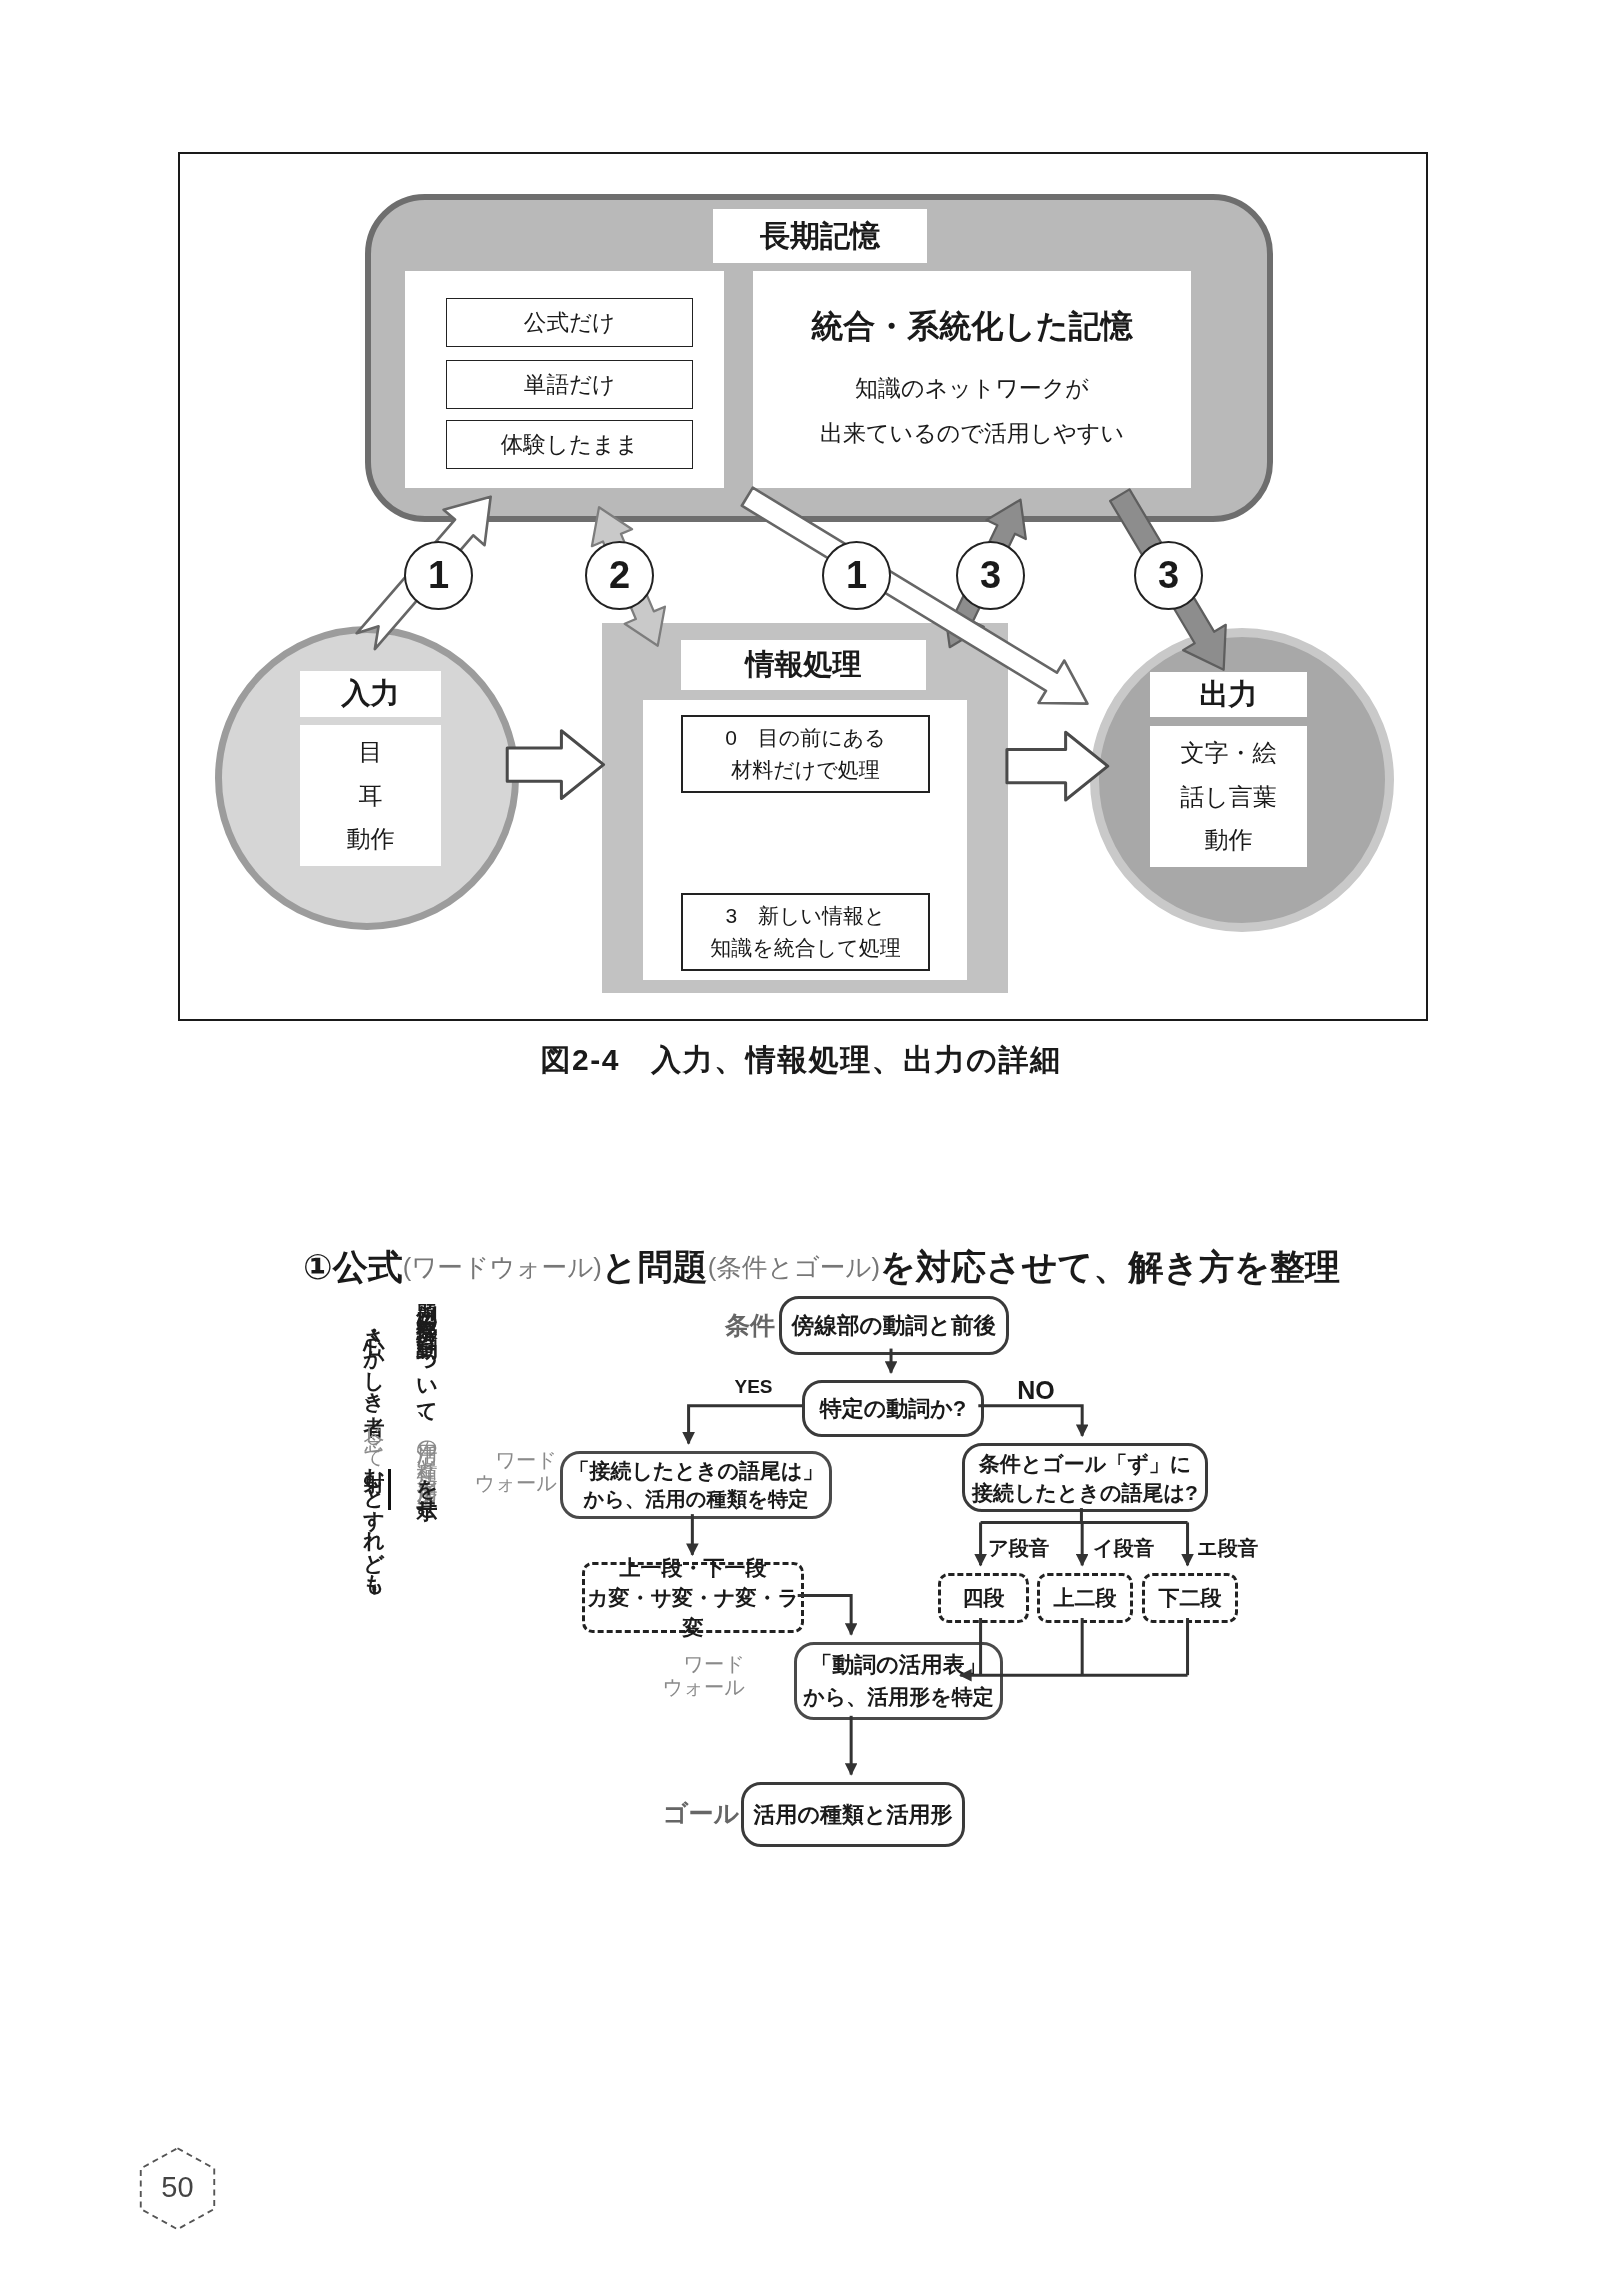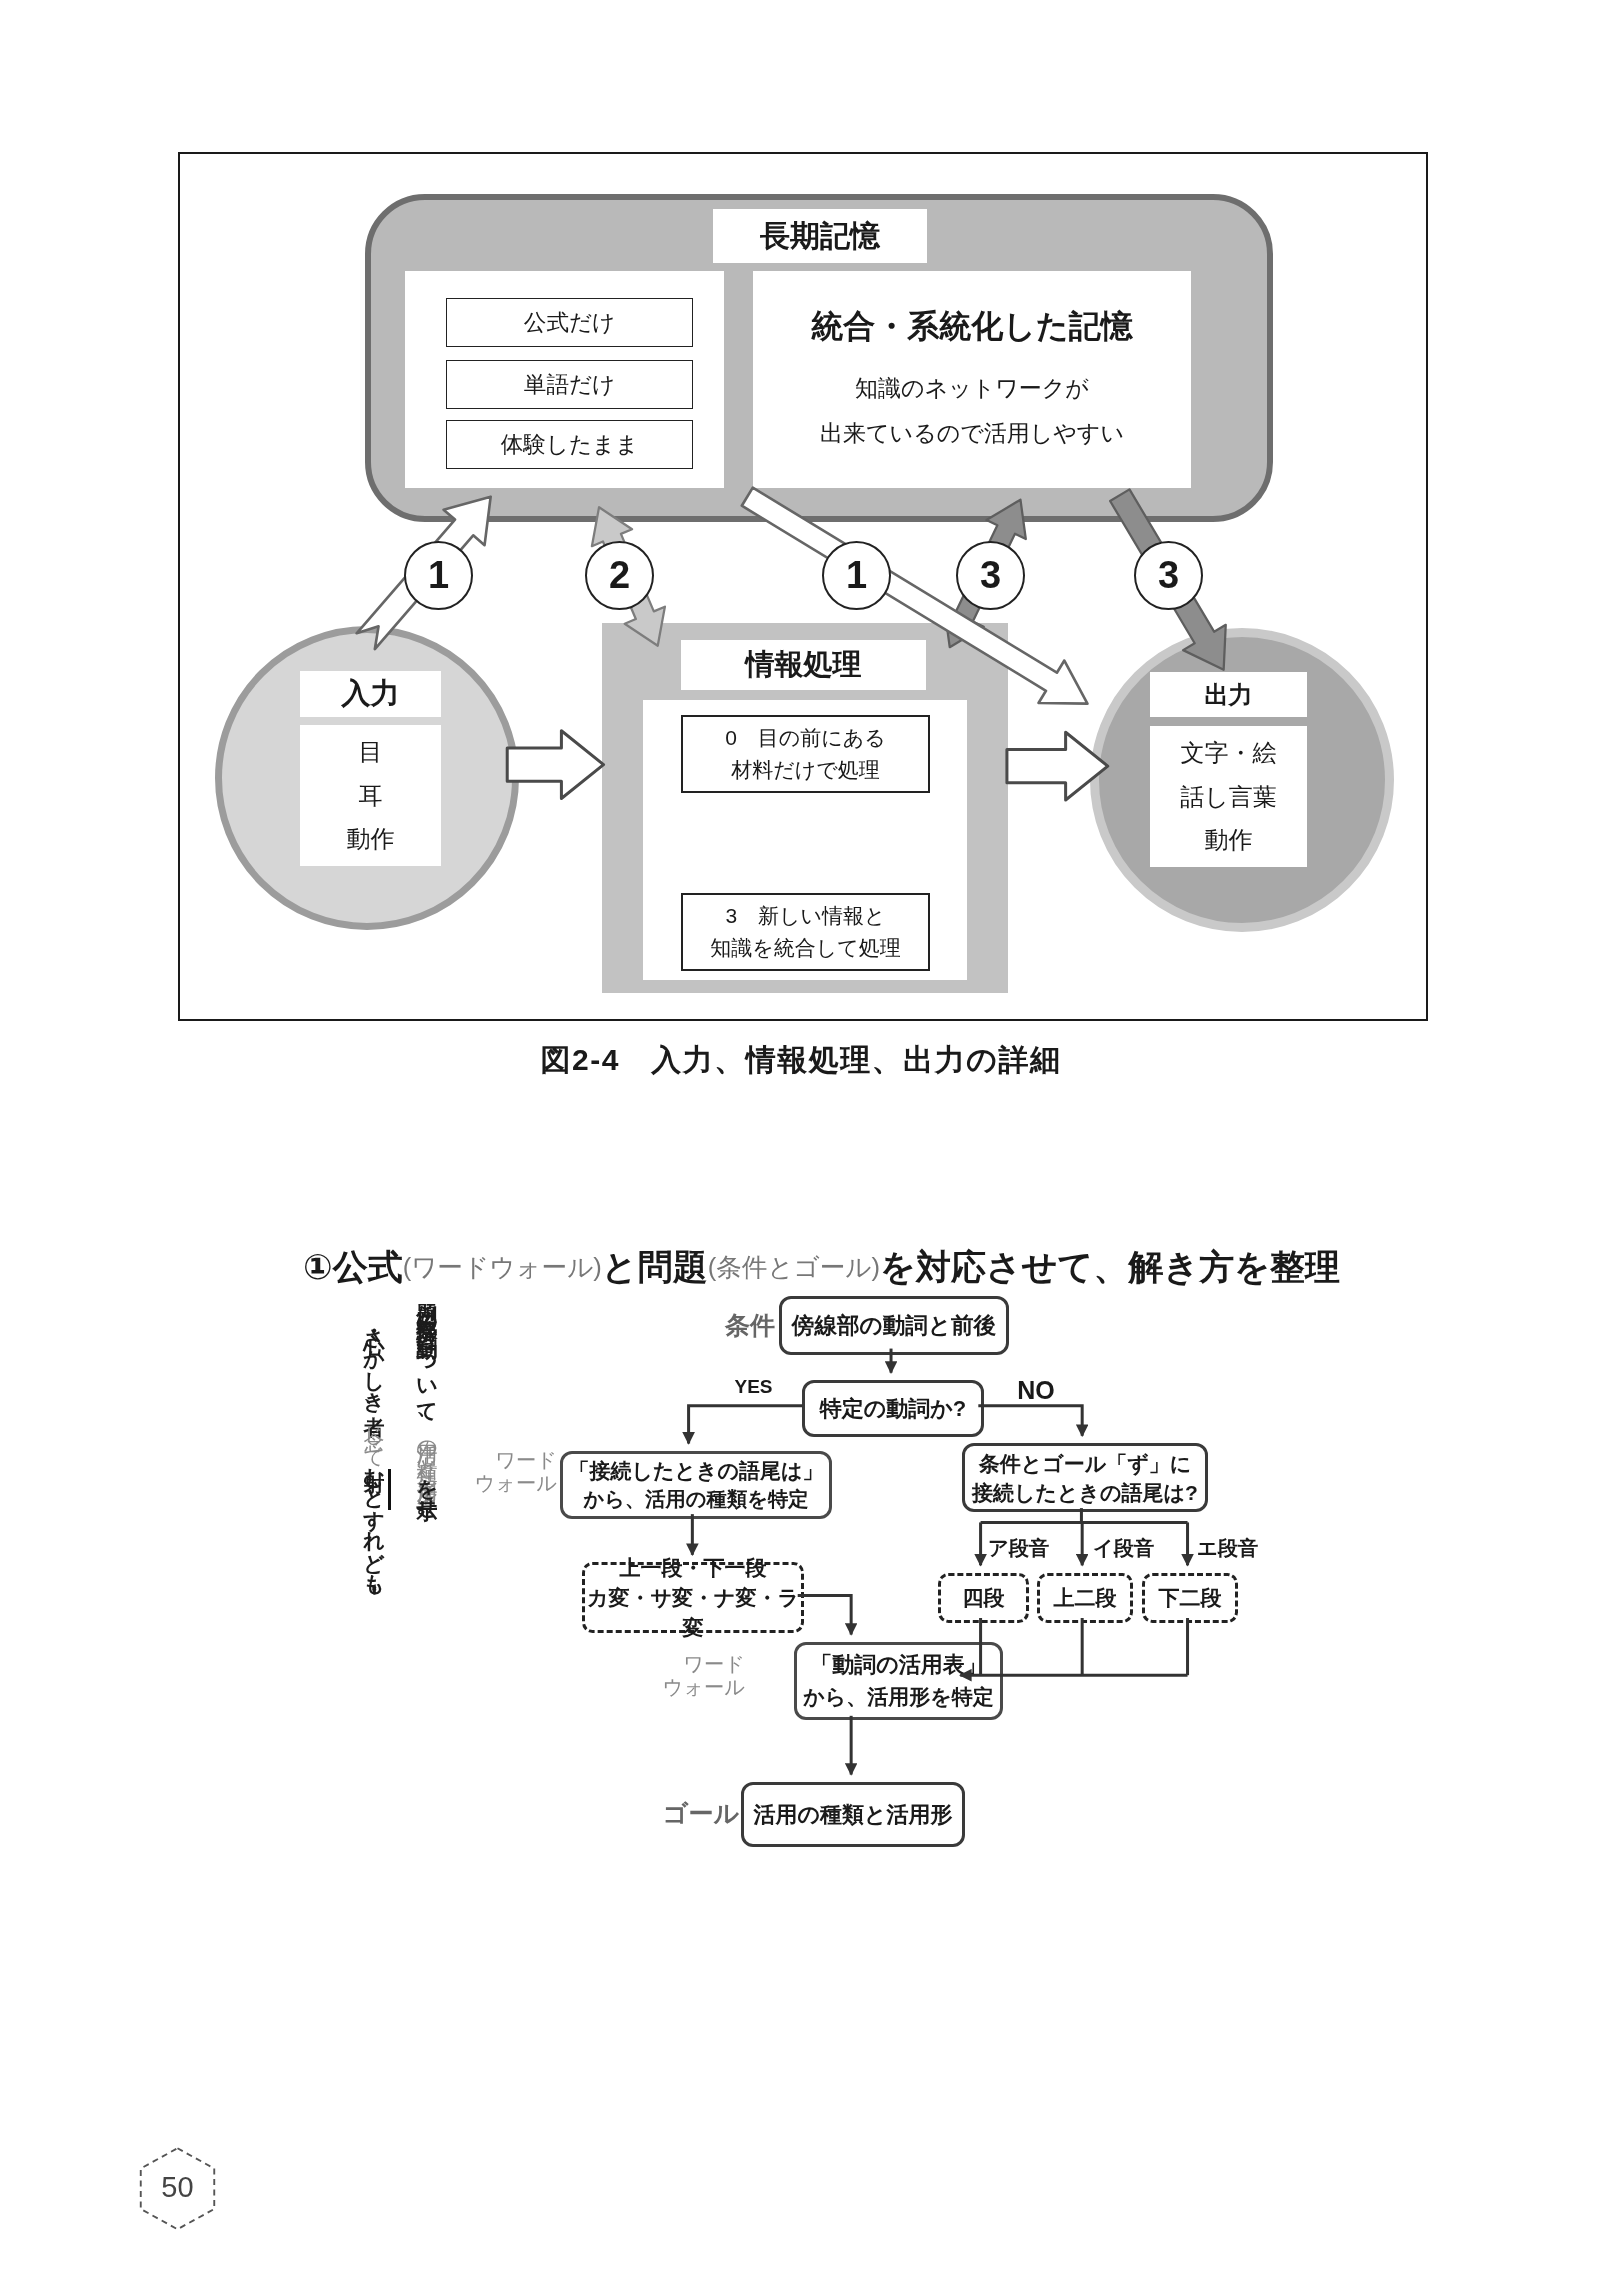--- a/index.html
+++ b/index.html
@@ -26,21 +26,21 @@
   #in-content{left:300px;top:725px;width:141px;height:141px;background:#fff;font-size:24px;z-index:2;}
 
   #proc-outer{left:602px;top:623px;width:406px;height:370px;background:#c2c2c2;z-index:1;}
   #proc-title{left:681px;top:640px;width:245px;height:50px;background:#fff;font-size:29px;font-weight:600;z-index:2;}
   #proc-inner{left:643px;top:700px;width:324px;height:280px;background:#fff;z-index:2;}
   .pbox{left:681px;width:245px;height:74px;background:#fff;border:2.3px solid #222;font-size:21px;line-height:32px;z-index:3;
         display:flex;flex-direction:column;justify-content:center;text-align:center;}
   #pbox1{top:715px;} #pbox2{top:804px;} #pbox3{top:893px;}
 
   #out-circle{left:1090px;top:628px;width:286px;height:286px;background:#a8a8a8;border:9px solid #c9c9c9;border-radius:50%;z-index:1;}
-  #out-header{left:1150px;top:672px;width:157px;height:45px;background:#fff;font-size:24px;font-weight:600;z-index:2;}
+  #out-header{left:1150px;top:672px;width:157px;height:45px;background:#fff;font-size:29px;font-weight:600;z-index:2;}
   #out-content{left:1150px;top:726px;width:157px;height:141px;background:#fff;font-size:24px;z-index:2;}
 
   .numcircle{width:65px;height:65px;background:#fff;border:2.3px solid #222;border-radius:50%;font-size:38px;font-weight:600;z-index:6;top:541px;}
   #nc1{left:404px;} #nc2{left:585px;} #nc3{left:822px;} #nc4{left:956px;} #nc5{left:1134px;}
 
   #caption{left:178px;top:1041px;width:1246px;height:38px;font-size:30px;font-weight:700;letter-spacing:1.5px;z-index:2;}
 
   
   #heading{left:303px;top:1243px;width:1069px;height:48px;display:flex;align-items:center;z-index:2;white-space:nowrap;}
   .h-black{font-size:35px;font-weight:700;color:#1a1a1a;}
@@ -48,21 +48,21 @@
 
   
   .vtext{writing-mode:vertical-rl;text-orientation:upright;z-index:2;white-space:nowrap;}
   #vcol-r{left:413px;top:1288px;font-size:21px;letter-spacing:-1.5px;height:542px;}
   #vcol-l{left:360px;top:1319px;font-size:21px;letter-spacing:-2.6px;height:406px;}
   .v-black{color:#1c1c1c;font-weight:600;}
   .v-gray{color:#8a8a8a;font-weight:500;}
   #sideline{left:388px;top:1469px;width:3px;height:41px;background:#111;z-index:2;}
 
   
-  .fnode{background:#fff;border:3px solid #3a3a3a;border-radius:12px;color:#1a1a1a;font-weight:600;z-index:4;
+  .fnode{background:#fff;border:3px solid #3a3a3a;border-radius:20px;color:#1a1a1a;font-weight:600;z-index:4;
          display:flex;flex-direction:column;justify-content:center;text-align:center;}
   .fdash{background:#fff;border:3px dashed #222;border-radius:10.5px;color:#1a1a1a;font-weight:600;z-index:4;
          display:flex;flex-direction:column;justify-content:center;text-align:center;}
   .flabel{color:#666;font-weight:600;text-align:right;z-index:4;}
   .glabel{color:#8a8a8a;font-weight:500;text-align:right;line-height:23px;font-size:20.3px;z-index:4;}
   .branchlabel{font-size:20.3px;font-weight:600;z-index:4;text-align:left;}
   #cond-label{left:670px;top:1309px;width:105px;height:30px;font-size:25px;}
   #boxA{left:779px;top:1296px;width:224px;height:53px;font-size:22.6px;}
   #boxB{left:802px;top:1380px;width:176px;height:51px;font-size:22px;}
   #yes-label{left:716px;top:1376px;width:75px;height:29px;font-size:19px;font-weight:700;z-index:4;text-align:center;}

